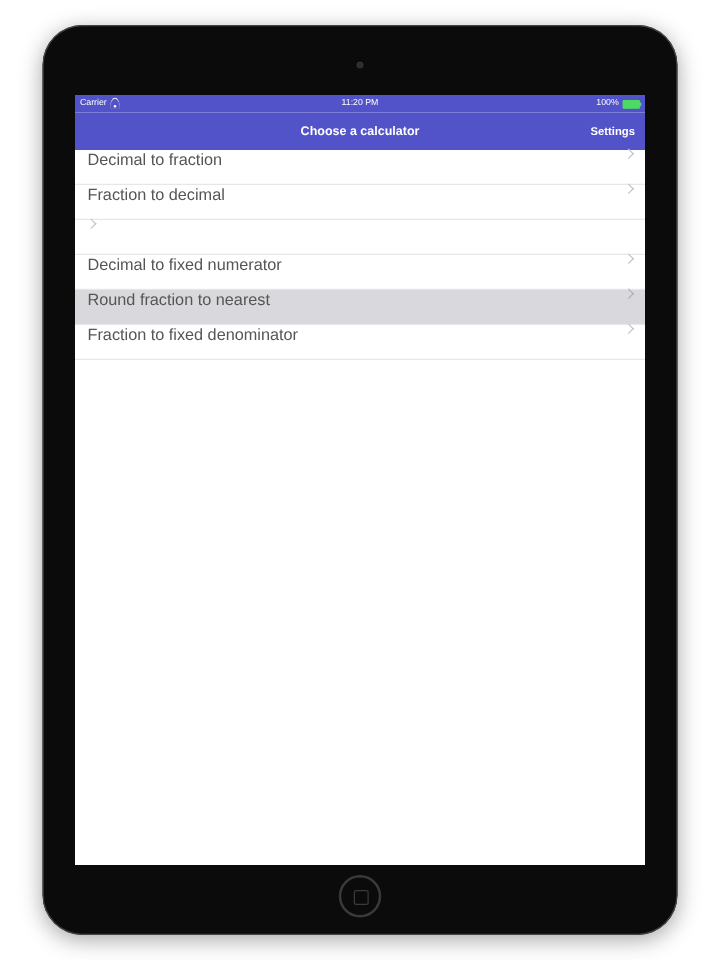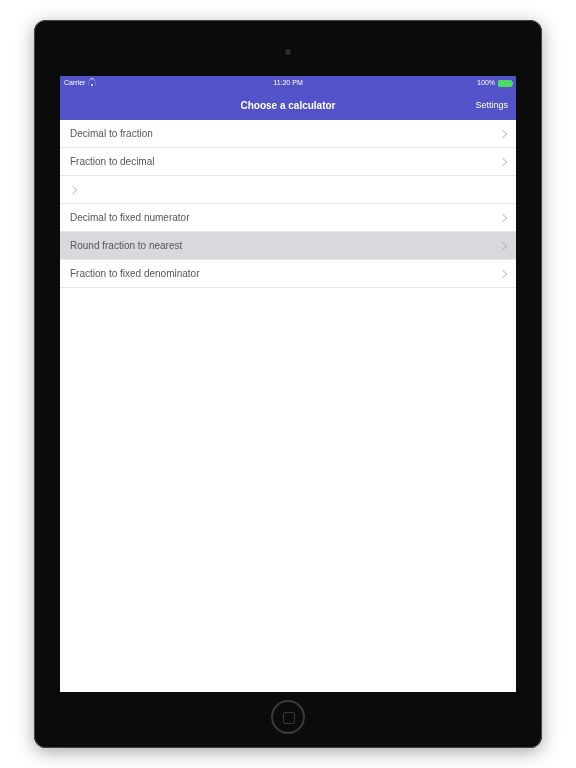--- a/index.html
+++ b/index.html
@@ -11,21 +11,21 @@
       overflow: hidden;
     }
     
     .device {
       position: absolute;
       left: 34px;
       top: 20px;
       width: 508px;
       height: 728px;
       background: #0b0b0b;
-      border-radius: 12px;
+      border-radius: 32px;
       box-shadow: 0 0 0 1px #444 inset, 0 4px 18px rgba(0,0,0,.35);
     }
     .camera {
       position: absolute;
       top: 28px;
       left: 50%;
       width: 8px;
       height: 8px;
       margin-left: -4px;
       background: #2e2e2e;
@@ -109,34 +109,33 @@
       justify-content:center;
       font-size:10px;
       font-weight:600;
     }
     .navbar .settings-btn{
       position:absolute;
       right:8px;
       top:0; bottom:0;
       display:flex; align-items:center;
       font-size:9px;
-      font-weight:400;
+      font-weight:700;
       color:#fff;
     }
     
     .list{
       background:#fff;
     }
     .row{
       height:28px;
       padding:0 10px 0 10px;
       display:flex;
-      align-items:center;
       justify-content:space-between;
-      font-size:10px;
+      font-size:13px;
       color:#555;
       border-bottom:1px solid #e7e7e9;
       background:#fff;
     }
     .row.highlight{
       background:#d9d9dd;
     }
     .row .label{ flex:1; }
     .chevron{
       width:6px; height:6px;

